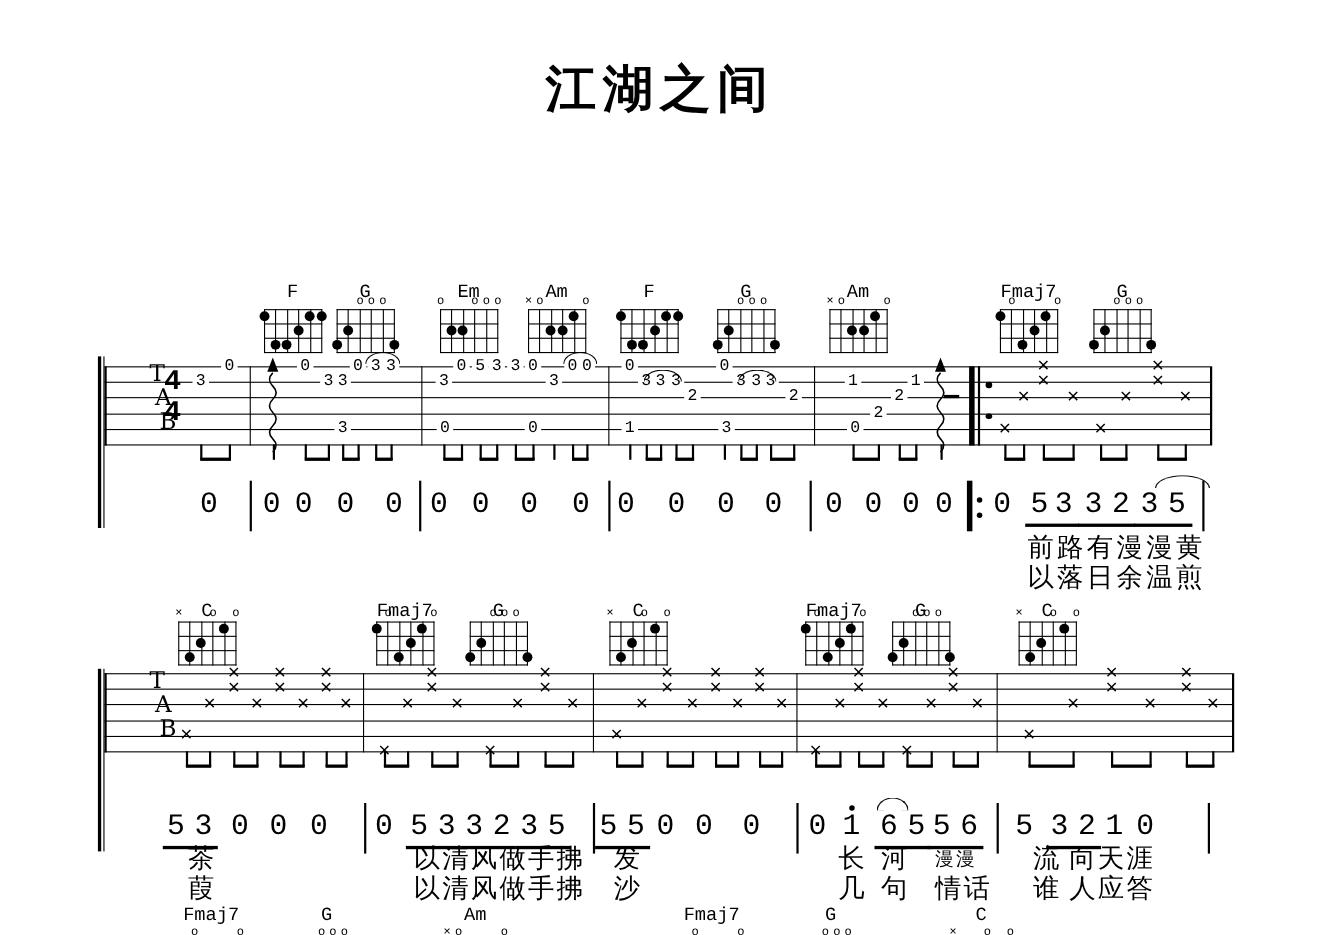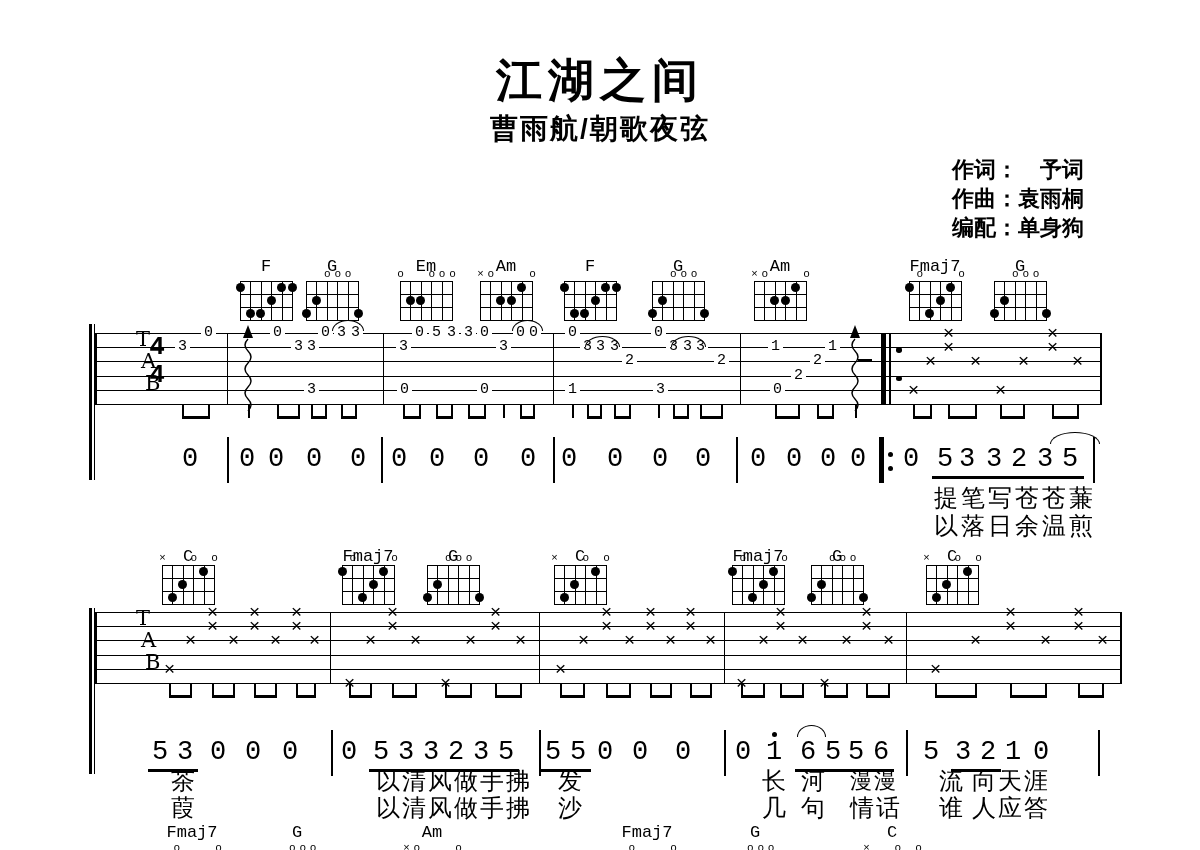--- a/index.html
+++ b/index.html
@@ -14,26 +14,20 @@
            font-family:"Liberation Mono","DejaVu Sans Mono",monospace;}
   .frac{display:inline-block;vertical-align:middle;margin-left:16px;text-align:center;
         font-size:21px;font-weight:bold;line-height:19px;}
   .fracbar{display:block;height:2px;background:#000;width:24px;margin:1px auto;}
 </style>
 </head>
 <body>
 
 <div class="page">
   <div class="title">江湖之间</div>
-  <div class="subtitle">曹雨航/朝歌夜弦</div>
-  <div class="credits">
-    <div>作词：　予词</div>
-    <div>作曲：袁雨桐</div>
-    <div>编配：单身狗</div>
-  </div>
   <div id="score">
       <div style="position: absolute; left: 89px; top: 324px; width: 3px; height: 156px; background: rgb(0, 0, 0);"></div>
       <div style="position: absolute; left: 94px; top: 324px; width: 1px; height: 156px; background: rgb(0, 0, 0);"></div>
       <div style="position: absolute; left: 89px; top: 608px; width: 3px; height: 166px; background: rgb(0, 0, 0);"></div>
       <div style="position: absolute; left: 94px; top: 608px; width: 1px; height: 166px; background: rgb(0, 0, 0);"></div>
       <div style="position: absolute; left: 221px; top: 257px; width: 90px; text-align: center; font-size: 17px; font-family: &quot;Liberation Mono&quot;, &quot;DejaVu Sans Mono&quot;, monospace;">F</div>
       <div style="position: absolute; left: 240px; top: 281px; width: 1px; height: 40px; background: rgb(0, 0, 0);"></div>
       <div style="position: absolute; left: 250.4px; top: 281px; width: 1px; height: 40px; background: rgb(0, 0, 0);"></div>
       <div style="position: absolute; left: 260.8px; top: 281px; width: 1px; height: 40px; background: rgb(0, 0, 0);"></div>
       <div style="position: absolute; left: 271.2px; top: 281px; width: 1px; height: 40px; background: rgb(0, 0, 0);"></div>
@@ -660,28 +654,28 @@
       <div style="position: absolute; left: 148px; top: 769px; width: 50px; height: 2.5px; background: rgb(0, 0, 0);"></div>
       <div style="position: absolute; left: 369px; top: 769px; width: 50px; height: 2.5px; background: rgb(0, 0, 0);"></div>
       <div style="position: absolute; left: 419px; top: 769px; width: 50px; height: 2.5px; background: rgb(0, 0, 0);"></div>
       <div style="position: absolute; left: 469px; top: 769px; width: 50px; height: 2.5px; background: rgb(0, 0, 0);"></div>
       <div style="position: absolute; left: 541px; top: 769px; width: 50px; height: 2.5px; background: rgb(0, 0, 0);"></div>
       <div style="position: absolute; left: 795px; top: 769px; width: 51px; height: 2.5px; background: rgb(0, 0, 0);"></div>
       <div style="position: absolute; left: 843px; top: 769px; width: 51px; height: 2.5px; background: rgb(0, 0, 0);"></div>
       <div style="position: absolute; left: 951px; top: 769px; width: 50px; height: 2.5px; background: rgb(0, 0, 0);"></div>
       <div style="position: absolute; left: 797px; top: 725px; width: 27px; height: 11px; border-top: 1.5px solid rgb(0, 0, 0); border-right: 1.5px solid rgb(0, 0, 0); border-bottom: none; border-left: 1.5px solid rgb(0, 0, 0); border-image: initial; border-radius: 50% 50% 0px 0px / 100% 100% 0px 0px;"></div>
       <div style="position: absolute; left: 771.5px; top: 732px; width: 5px; height: 5px; background: rgb(0, 0, 0); border-radius: 50%;"></div>
-      <div style="position: absolute; left: 934px; top: 485px; font-size: 24px; line-height: 25px; letter-spacing: 3px; white-space: nowrap;">提笔写苍苍蒹</div>
+      <div style="position: absolute; left: 934px; top: 485px; font-size: 24px; line-height: 25px; letter-spacing: 3px; white-space: nowrap;">前路有漫漫黄</div>
       <div style="position: absolute; left: 934px; top: 513px; font-size: 24px; line-height: 25px; letter-spacing: 3px; white-space: nowrap;">以落日余温煎</div>
       <div style="position: absolute; left: 171px; top: 768px; font-size: 24px; line-height: 25px; letter-spacing: 0px; white-space: nowrap;">茶</div>
       <div style="position: absolute; left: 376px; top: 768px; font-size: 24px; line-height: 25px; letter-spacing: 2px; white-space: nowrap;">以清风做手拂</div>
       <div style="position: absolute; left: 558px; top: 768px; font-size: 24px; line-height: 25px; letter-spacing: 0px; white-space: nowrap;">发</div>
       <div style="position: absolute; left: 762px; top: 768px; font-size: 24px; line-height: 25px; letter-spacing: 0px; white-space: nowrap;">长</div>
       <div style="position: absolute; left: 801px; top: 768px; font-size: 24px; line-height: 25px; letter-spacing: 0px; white-space: nowrap;">河</div>
-      <div style="position: absolute; left: 850px; top: 768px; font-size: 22px; line-height: 25px; letter-spacing: 2px; white-space: nowrap;">漫漫</div>
+      <div style="position: absolute; left: 850px; top: 768px; font-size: 17px; line-height: 25px; letter-spacing: 2px; white-space: nowrap;">漫漫</div>
       <div style="position: absolute; left: 939px; top: 768px; font-size: 24px; line-height: 25px; letter-spacing: 0px; white-space: nowrap;">流</div>
       <div style="position: absolute; left: 972px; top: 768px; font-size: 24px; line-height: 25px; letter-spacing: 2px; white-space: nowrap;">向天涯</div>
       <div style="position: absolute; left: 171px; top: 795px; font-size: 24px; line-height: 25px; letter-spacing: 0px; white-space: nowrap;">葭</div>
       <div style="position: absolute; left: 376px; top: 795px; font-size: 24px; line-height: 25px; letter-spacing: 2px; white-space: nowrap;">以清风做手拂</div>
       <div style="position: absolute; left: 558px; top: 795px; font-size: 24px; line-height: 25px; letter-spacing: 0px; white-space: nowrap;">沙</div>
       <div style="position: absolute; left: 762px; top: 795px; font-size: 24px; line-height: 25px; letter-spacing: 0px; white-space: nowrap;">几</div>
       <div style="position: absolute; left: 801px; top: 795px; font-size: 24px; line-height: 25px; letter-spacing: 0px; white-space: nowrap;">句</div>
       <div style="position: absolute; left: 850px; top: 795px; font-size: 24px; line-height: 25px; letter-spacing: 2px; white-space: nowrap;">情话</div>
       <div style="position: absolute; left: 939px; top: 795px; font-size: 24px; line-height: 25px; letter-spacing: 0px; white-space: nowrap;">谁</div>
       <div style="position: absolute; left: 972px; top: 795px; font-size: 24px; line-height: 25px; letter-spacing: 2px; white-space: nowrap;">人应答</div>

